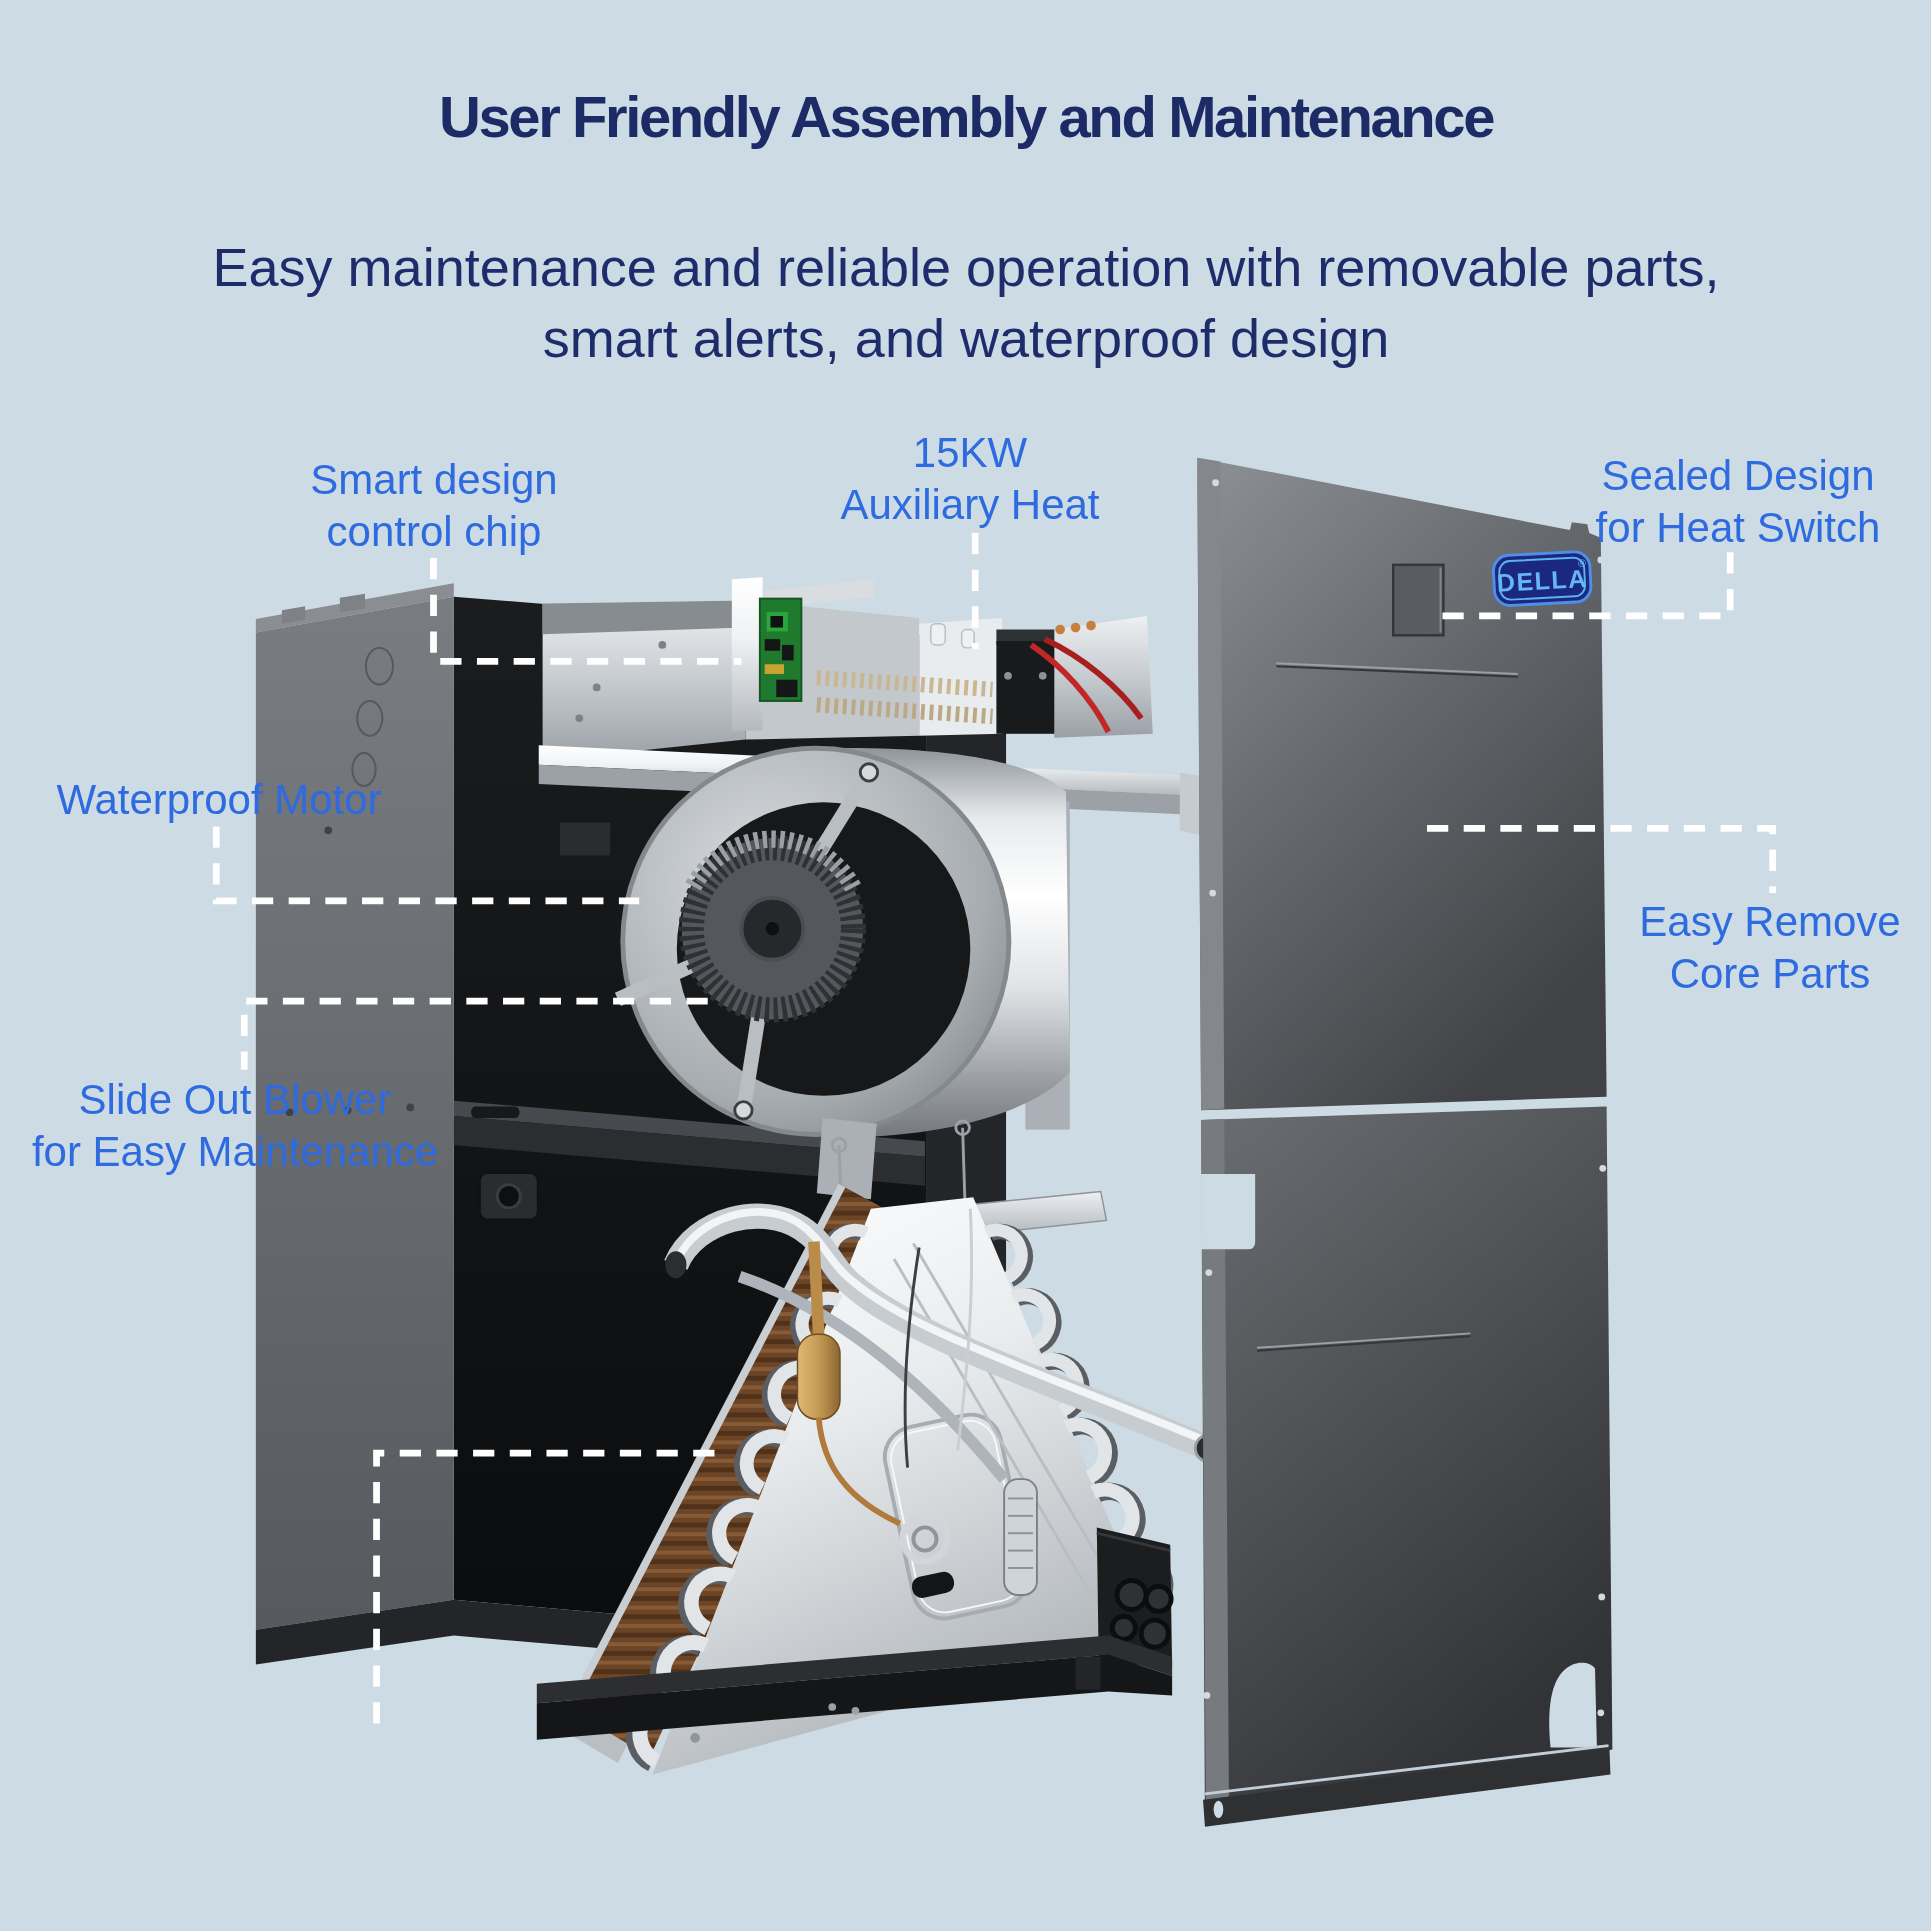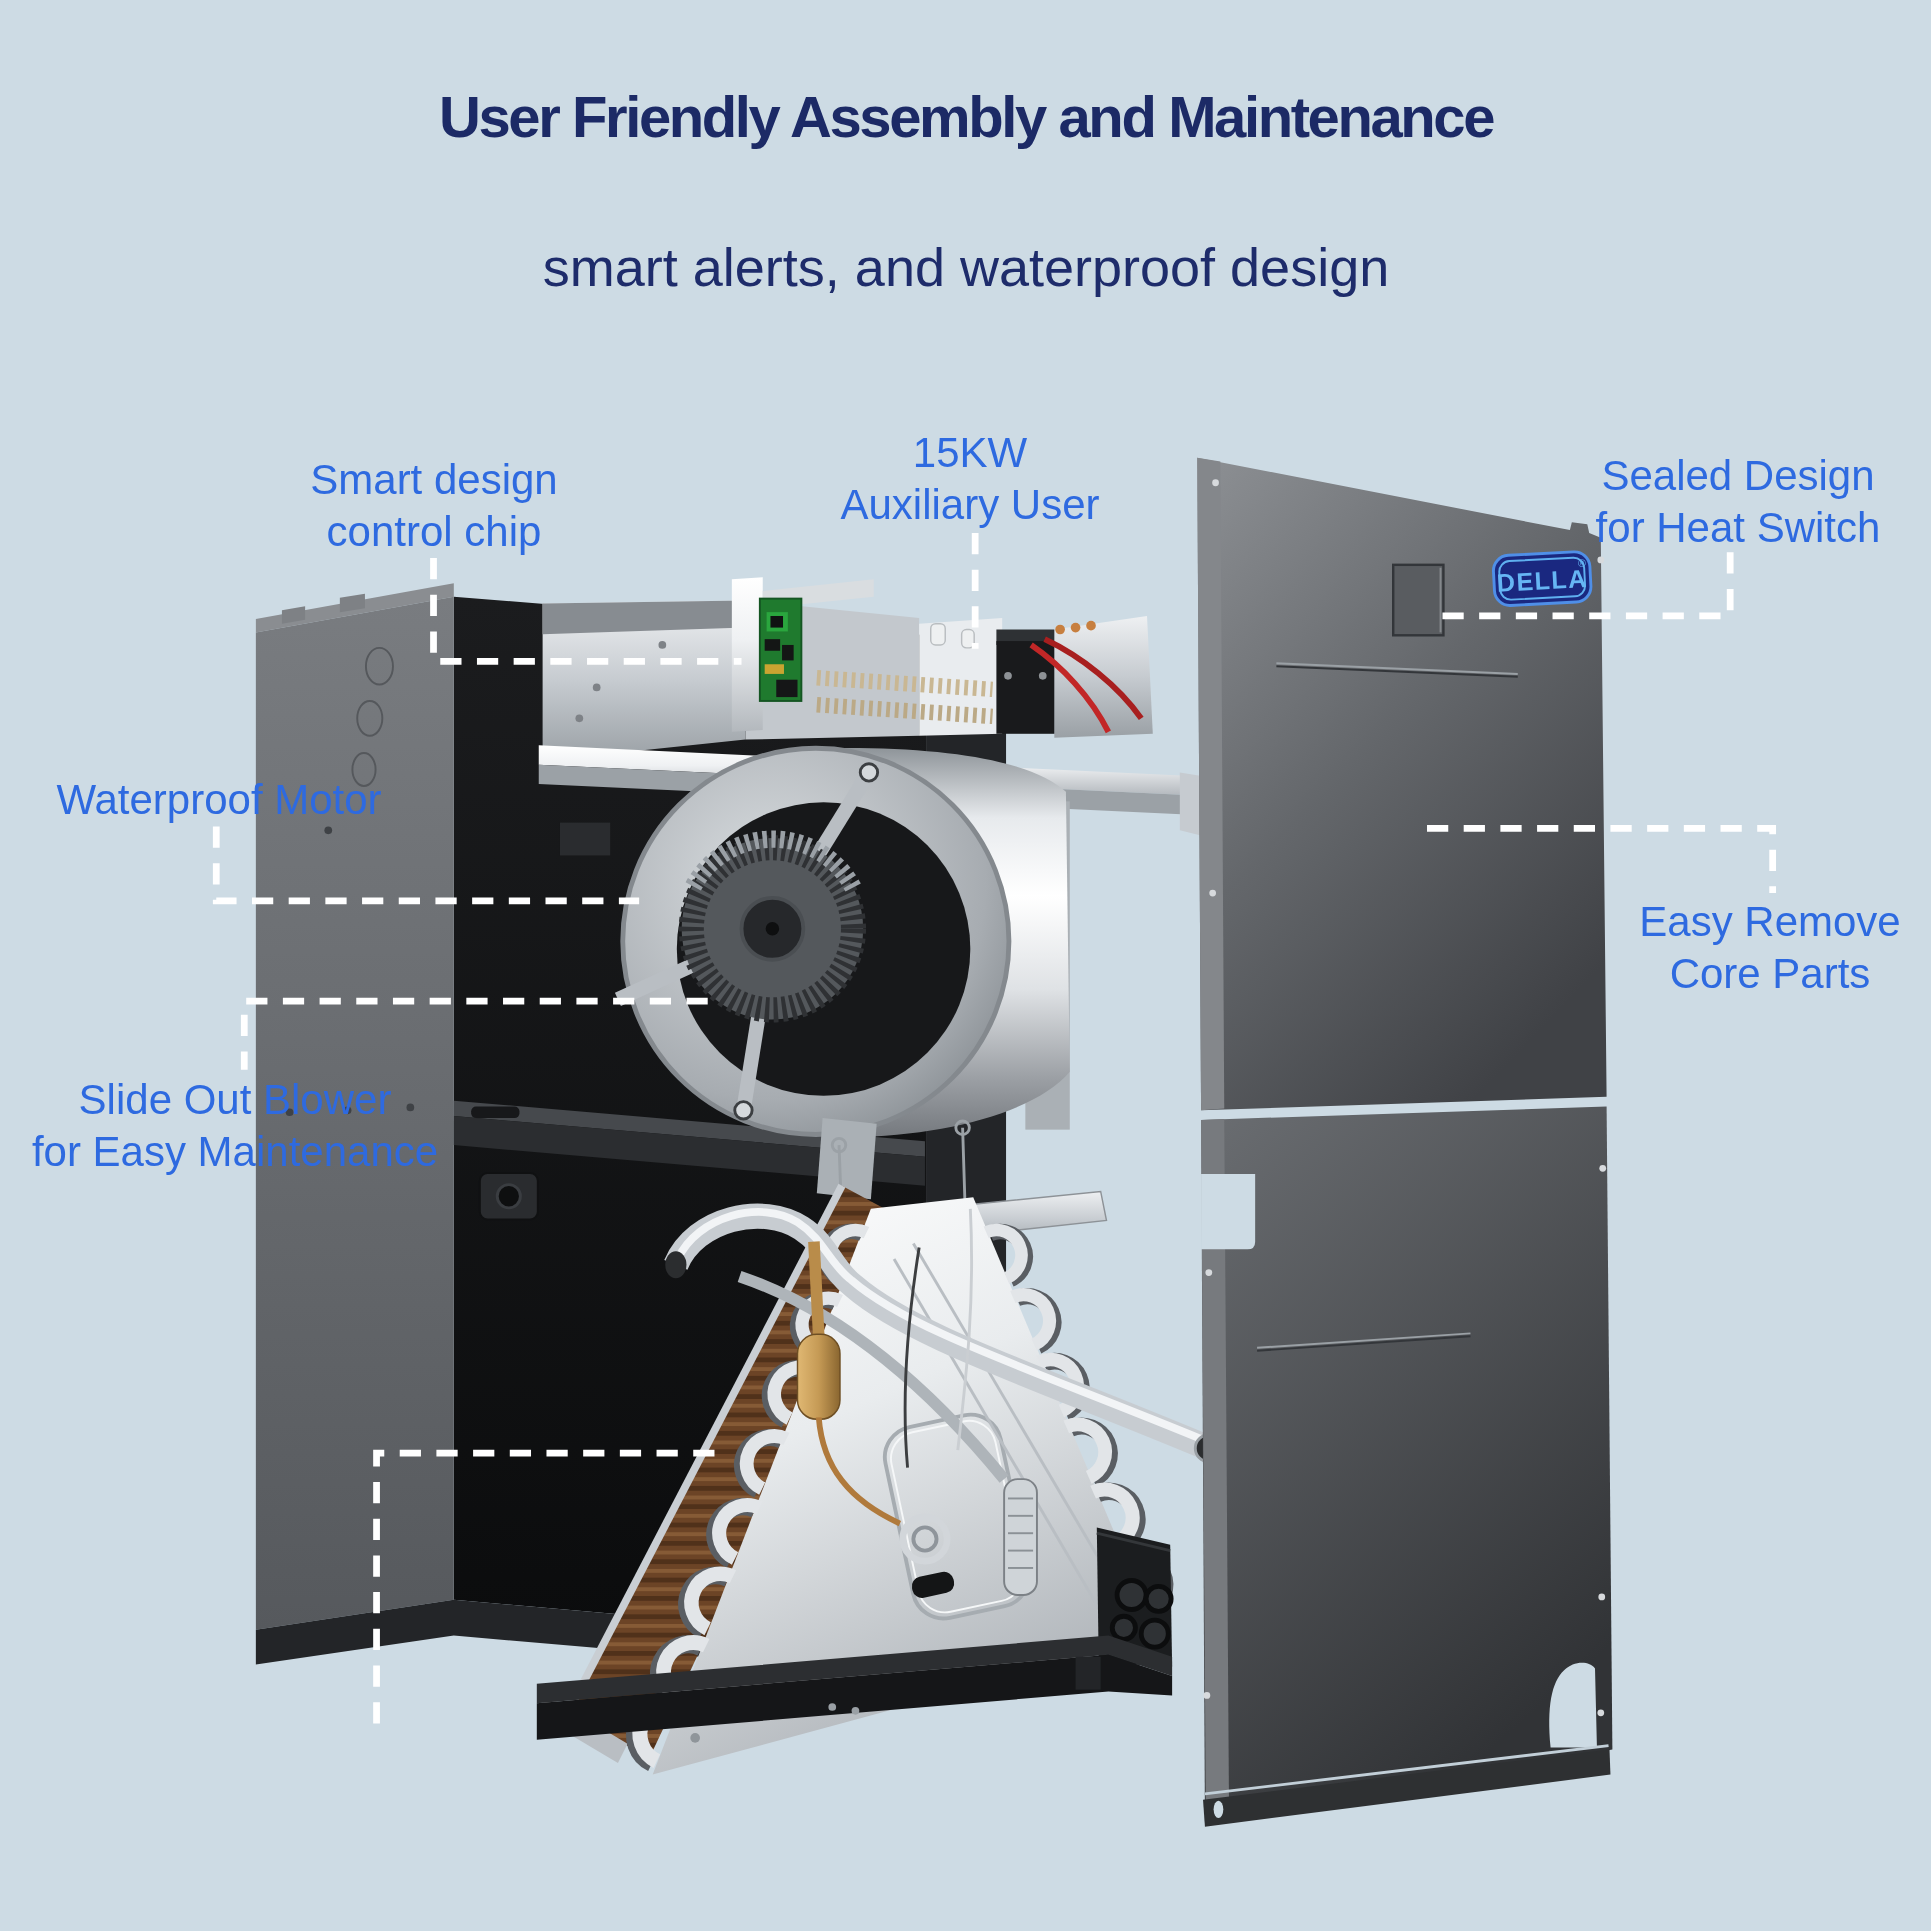--- a/index.html
+++ b/index.html
@@ -334,30 +334,31 @@
     <path d="M1792,572 V638 H1478"></path>
     <path d="M224,856 V933 H662"></path>
     <path d="M1478,858 H1836 V925"></path>
     <path d="M733,1037 H253 V1108"></path>
     <path d="M740,1505 H390 V1788"></path>
   </g>
 </svg>
 
   <div class="txt title">User Friendly Assembly and Maintenance</div>
   <div class="txt subtitle">
+    <div>Easy maintenance and reliable operation with removable parts,</div>
     <div>smart alerts, and waterproof design</div>
   </div>
 
   <div class="txt callout c-smart">
     <div>Smart design</div>
     <div>control chip</div>
   </div>
   <div class="txt callout c-aux">
     <div>15KW</div>
-    <div>Auxiliary User</div>
+    <div>Auxiliary Heat</div>
   </div>
   <div class="txt callout c-sealed">
     <div>Sealed Design</div>
     <div>for Heat Switch</div>
   </div>
   <div class="txt callout c-motor">
     <div>Waterproof Motor</div>
   </div>
   <div class="txt callout c-easy">
     <div>Easy Remove</div>

